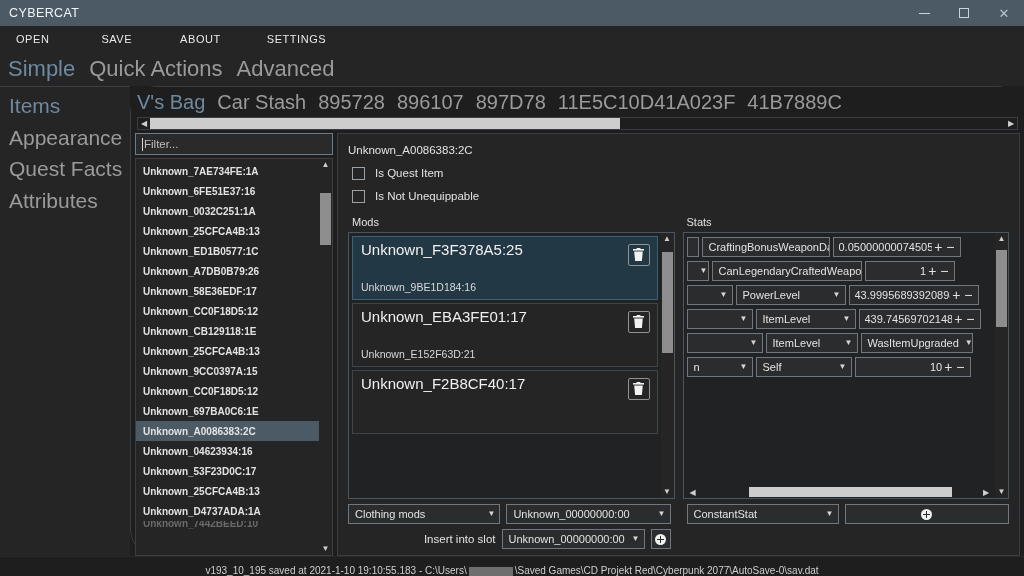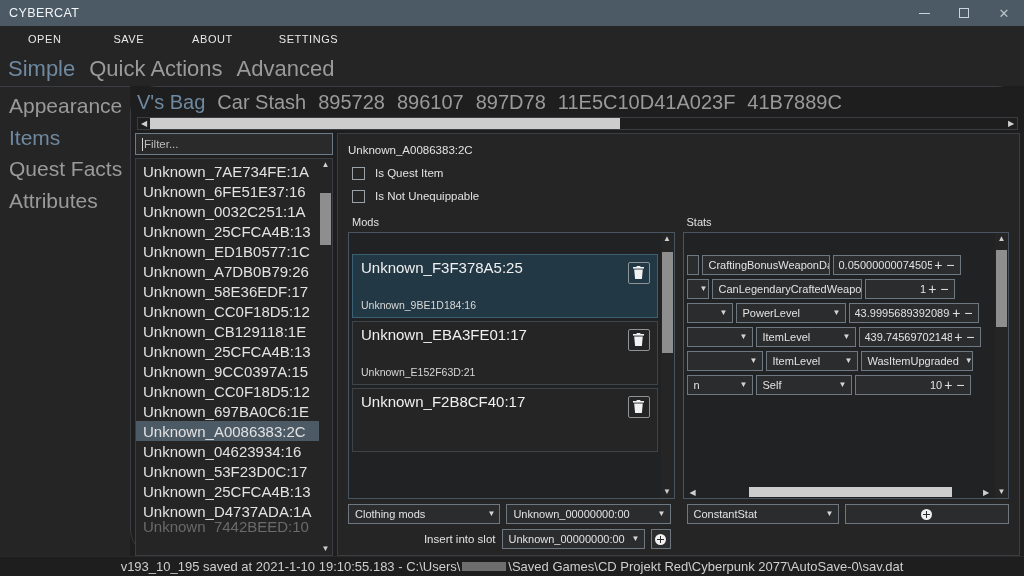--- a/index.html
+++ b/index.html
@@ -34,21 +34,21 @@
   }
   .wincontrols div.cbtn-close { color: #b9c4cb; }
   .glyph-min { display:block; width:11px; height:1px; background:#c9d3da; }
   .glyph-max { display:block; width:10px; height:10px; border:1px solid #c9d3da; }
 
   
   .menubar {
     height: 26px; min-height: 26px;
     background: #252526;
     display: flex; align-items: center;
-    padding-left: 28px;
+    padding-left: 16px;
   }
   .menubar .mi {
     color: #e8e8e8; font-size: 11px; letter-spacing: .55px;
     margin-right: 52px; white-space: nowrap;
   }
   .menubar .mi:nth-child(2) { margin-right: 48px; }
   .menubar .mi:nth-child(3) { margin-right: 46px; }
 
   
   .maintabs {
@@ -114,22 +114,23 @@
   }
   .filterbox .caret { width: 1px; height: 13px; background: #d6d6d6; margin-right: 1px; }
   .filterbox span { color: #bdbdbd; font-size: 11.5px; }
   .itemlist {
     flex: 1; background: #252526; border: 1px solid #3a3d41;
     position: relative; overflow: hidden;
   }
   .itemrows { padding-top: 2px; }
   .itemrow {
     height: 20px; display: flex; align-items: center;
-    padding-left: 7px; color: #e2e2e2; font-size: 15px; white-space: nowrap;
+    padding-left: 7px; color: #e2e2e2; font-size: 10px; white-space: nowrap;
     margin-right: 13px;
+    font-weight: bold;
   }
   .itemrow.sel { background: #4c5a66; }
   .itemrow.cut { color: #6a6a6a; }
   .vscroll {
     position: absolute; right: 0; top: 0; bottom: 0; width: 13px;
     background: #252526; display: flex; flex-direction: column; align-items: center;
   }
   .vscroll .varr { height: 12px; color: #cfcfcf; font-size: 8px; line-height: 12px; }
   .vscroll .vtrack { flex: 1; width: 11px; position: relative; }
   .vscroll .vthumb { position: absolute; width: 11px; background: #8e8e8e; }
@@ -141,21 +142,21 @@
   }
   .detail .itemname { color: #e2e2e2; font-size: 11.5px; margin-bottom: 8px; }
   .cbrow { display: flex; align-items: center; height: 18px; margin-bottom: 5px; }
   .cbox { width: 13px; height: 13px; border: 1px solid #9aa2a8; background: #252526; margin-left: 4px; }
   .cbrow span { color: #e2e2e2; font-size: 11.5px; margin-left: 10px; }
 
   .panels { flex: 1; display: flex; min-height: 0; gap: 8px; margin-top: 6px; }
   .panel { flex: 1; min-width: 0; display: flex; flex-direction: column; }
   .panel .ptitle { color: #e2e2e2; font-size: 11px; margin-bottom: 4px; padding-left: 4px; }
   .pbox { flex: 1; border: 1px solid #4a5562; background: #212223; position: relative; overflow: hidden; display: flex; }
-  .pbox-inner { flex: 1; min-width: 0; padding: 3px; display: flex; flex-direction: column; gap: 3px; overflow: hidden; margin-top: 18px; }
+  .pbox-inner { flex: 1; min-width: 0; padding: 3px; display: flex; flex-direction: column; gap: 3px; overflow: hidden; }
 
   
   .modcard {
     height: 64px; min-height: 64px; border: 1px solid #3f4449; background: #252526;
     position: relative; padding: 5px 8px;
   }
   .modcard.sel { background: #233845; border-color: #3c6175; }
   .modcard .mtitle { color: #f0f0f0; font-size: 15px; line-height: 1.1; }
   .modcard .msub { position: absolute; left: 8px; bottom: 6px; color: #d8d8d8; font-size: 10.5px; }
   .trash {
@@ -202,22 +203,22 @@
 
   
   .phscroll { height: 12px; min-height: 12px; display: flex; align-items: center; background: #212223; }
   .phscroll .arr { width: 12px; text-align: center; color: #cfcfcf; font-size: 8px; }
   .phscroll .track { flex: 1; height: 10px; position: relative; }
   .phscroll .thumb { position: absolute; top: 0; height: 10px; background: #cdcdcd; }
 
   
   .statusbar {
     height: 20px; min-height: 20px; background: #1e1e1e;
-    display: flex; align-items: center; justify-content: center;
-    color: #cfcfcf; font-size: 13px;
+    display: flex; align-items: flex-end; justify-content: center;
+    color: #cfcfcf; font-size: 10px;
     border-top: 1px solid #2a2a2a;
   }
   .statusbar .redact { display: inline-block; width: 44px; height: 9px; background: #6e6e6e; margin: 0 2px; vertical-align: middle; }
 </style>
 </head>
 <body>
 
 <div id="app">
 
   <div class="titlebar">
@@ -242,22 +243,22 @@
 
   <div class="maintabs">
     <div class="mt sel">Simple</div>
     <div class="mt">Quick Actions</div>
     <div class="mt">Advanced</div>
   </div>
 
   <div class="body">
 
     <div class="rail">
+      <div class="ri sel">Items</div>
       <div class="ri">Appearance</div>
-      <div class="ri sel">Items</div>
       <div class="ri">Quest Facts</div>
       <div class="ri">Attributes</div>
     </div>
 
     <div class="content">
 
       <div class="bagtabs">
         <div class="bt sel">V's Bag</div>
         <div class="bt">Car Stash</div>
         <div class="bt">895728</div>

